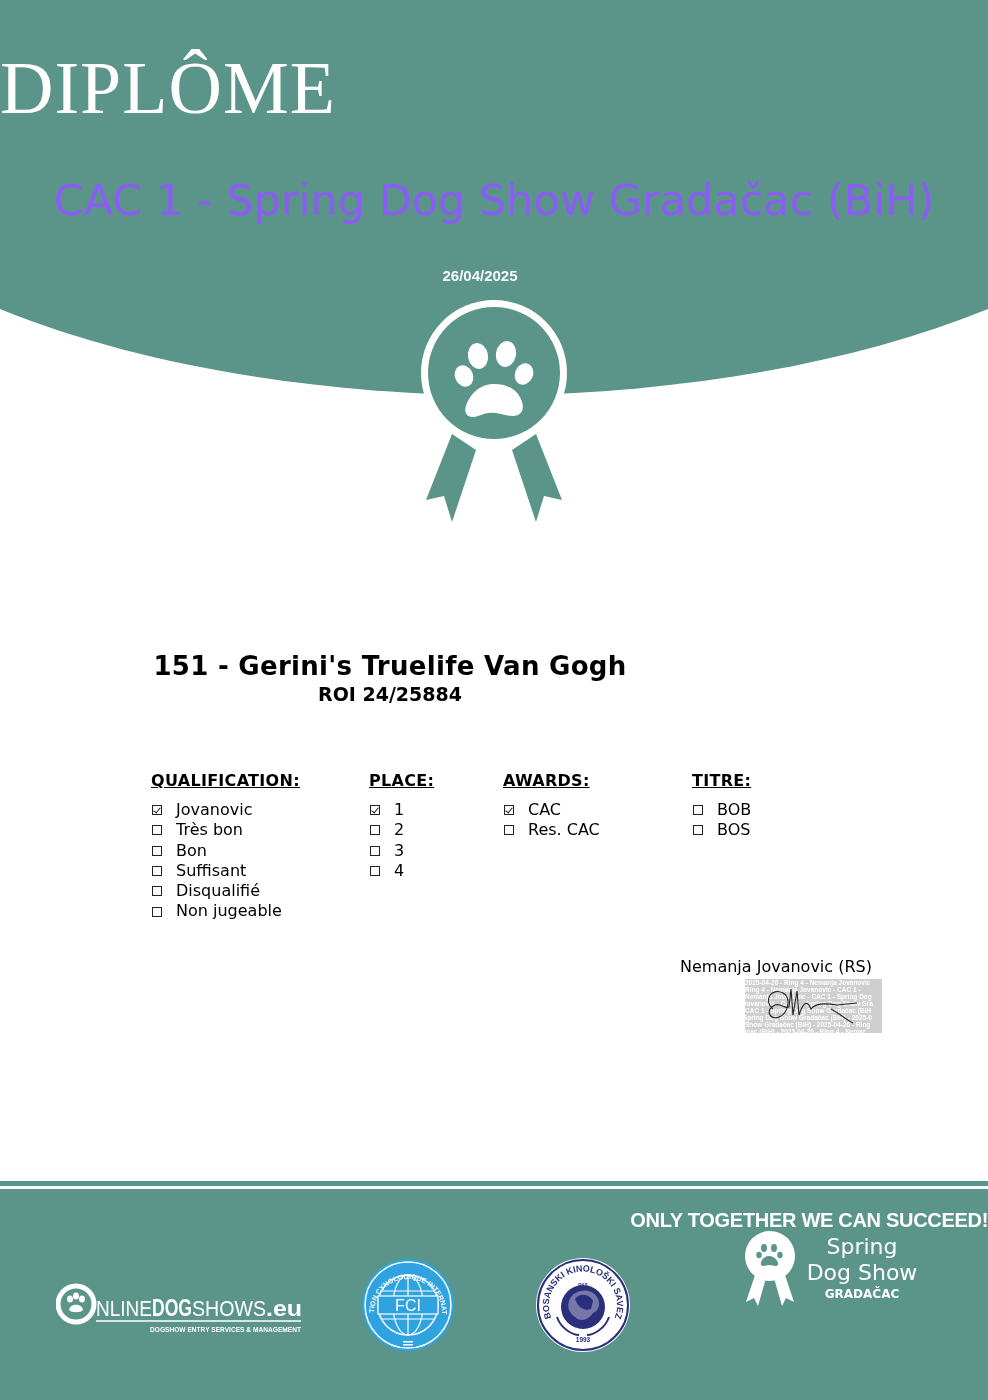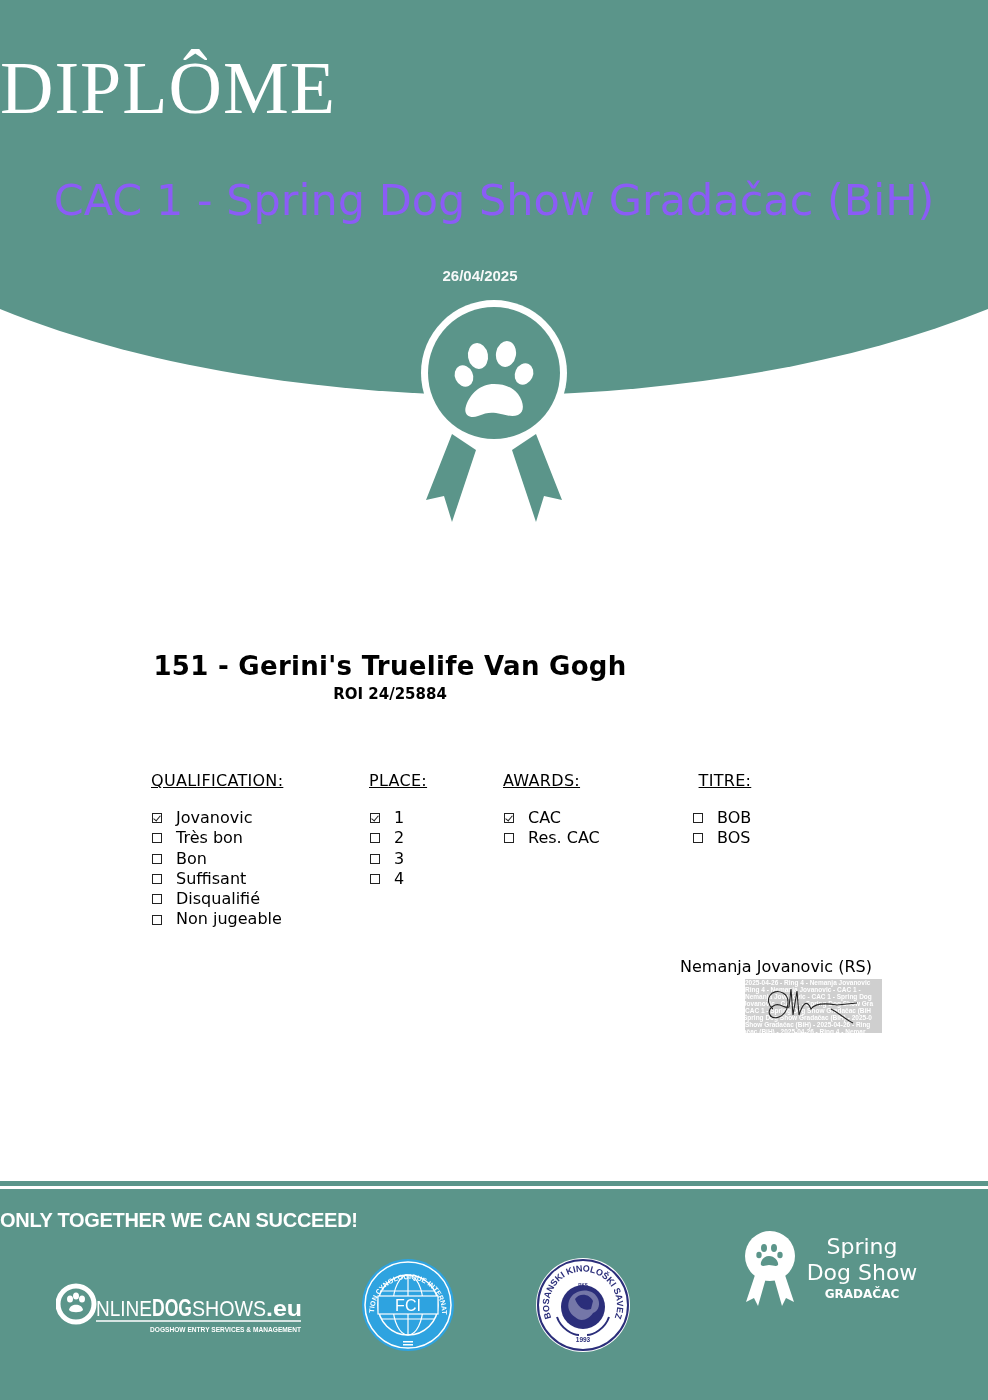--- a/index.html
+++ b/index.html
@@ -24,45 +24,45 @@
   .date {
     position: absolute; left: 0; width: 960px; top: 267px; text-align: center;
     font-family: "Liberation Sans", sans-serif; color: #fff; font-weight: bold;
     font-size: 15px; line-height: 18px; opacity: 0.95;
   }
   .rosette { position: absolute; left: 414px; top: 294px; width: 160px; height: 236px; }
 
   .dog-block { position: absolute; left: 0; width: 780px; top: 648px; text-align: center; }
   .dog-name { font-size: 26px; font-weight: bold; line-height: 36px; letter-spacing: 0.3px; }
   .dog-breed { font-size: 19px; font-weight: bold; line-height: 24px; }
-  .dog-reg { font-size: 15px; font-weight: bold; line-height: 20px; }
+  .dog-reg { font-size: 19px; font-weight: bold; line-height: 20px; }
   .dog-class { font-size: 16px; line-height: 22px; }
 
   .col { position: absolute; top: 770px; }
   .col-head {
-    font-size: 16px; font-weight: normal; text-decoration: underline;
-    line-height: 22px; margin-bottom: 16px; letter-spacing: 0.3px;
+    font-size: 16px; font-weight: bold; text-decoration: underline;
+    line-height: 22px; margin-bottom: 8px; letter-spacing: 0.3px;
   }
   .opt { font-size: 16px; line-height: 20.3px; white-space: nowrap; display: flex; align-items: center; }
   .box {
     display: inline-block; width: 10px; height: 10px; border: 1px solid #222;
     margin-right: 14px; position: relative; box-sizing: border-box; margin-left: 1px;
   }
   .box.checked::after {
     content: ""; position: absolute; left: 2px; top: 0px; width: 3px; height: 6px;
     border-right: 1.5px solid #222; border-bottom: 1.5px solid #222; transform: rotate(40deg);
   }
 
   .judge { position: absolute; left: 680px; top: 957px; font-size: 16px; line-height: 20px; }
   .signature { position: absolute; left: 745px; top: 979px; width: 137px; height: 54px; }
 
   .footer-strip { position: absolute; left: 0; top: 1181px; width: 988px; height: 5px; background: #5b958a; }
   .footer { position: absolute; left: 0; top: 1189px; width: 988px; height: 211px; background: #5b958a; }
   .slogan {
-    position: absolute; left: 0; width: 988px; top: 1209px; text-align: left;
+    position: absolute; left: 0; width: 988px; top: 1209px; text-align: right;
     color: #fff; font-family: "Liberation Sans", sans-serif; font-weight: bold; font-size: 20px;
     letter-spacing: -0.3px;
   }
   .logo { position: absolute; }
   .odl-text { font-family: "Liberation Sans", sans-serif; color: #fff; }
 </style>
 </head>
 <body>
 
 <svg class="header-bg" viewBox="0 0 988 420" width="988" height="420">

